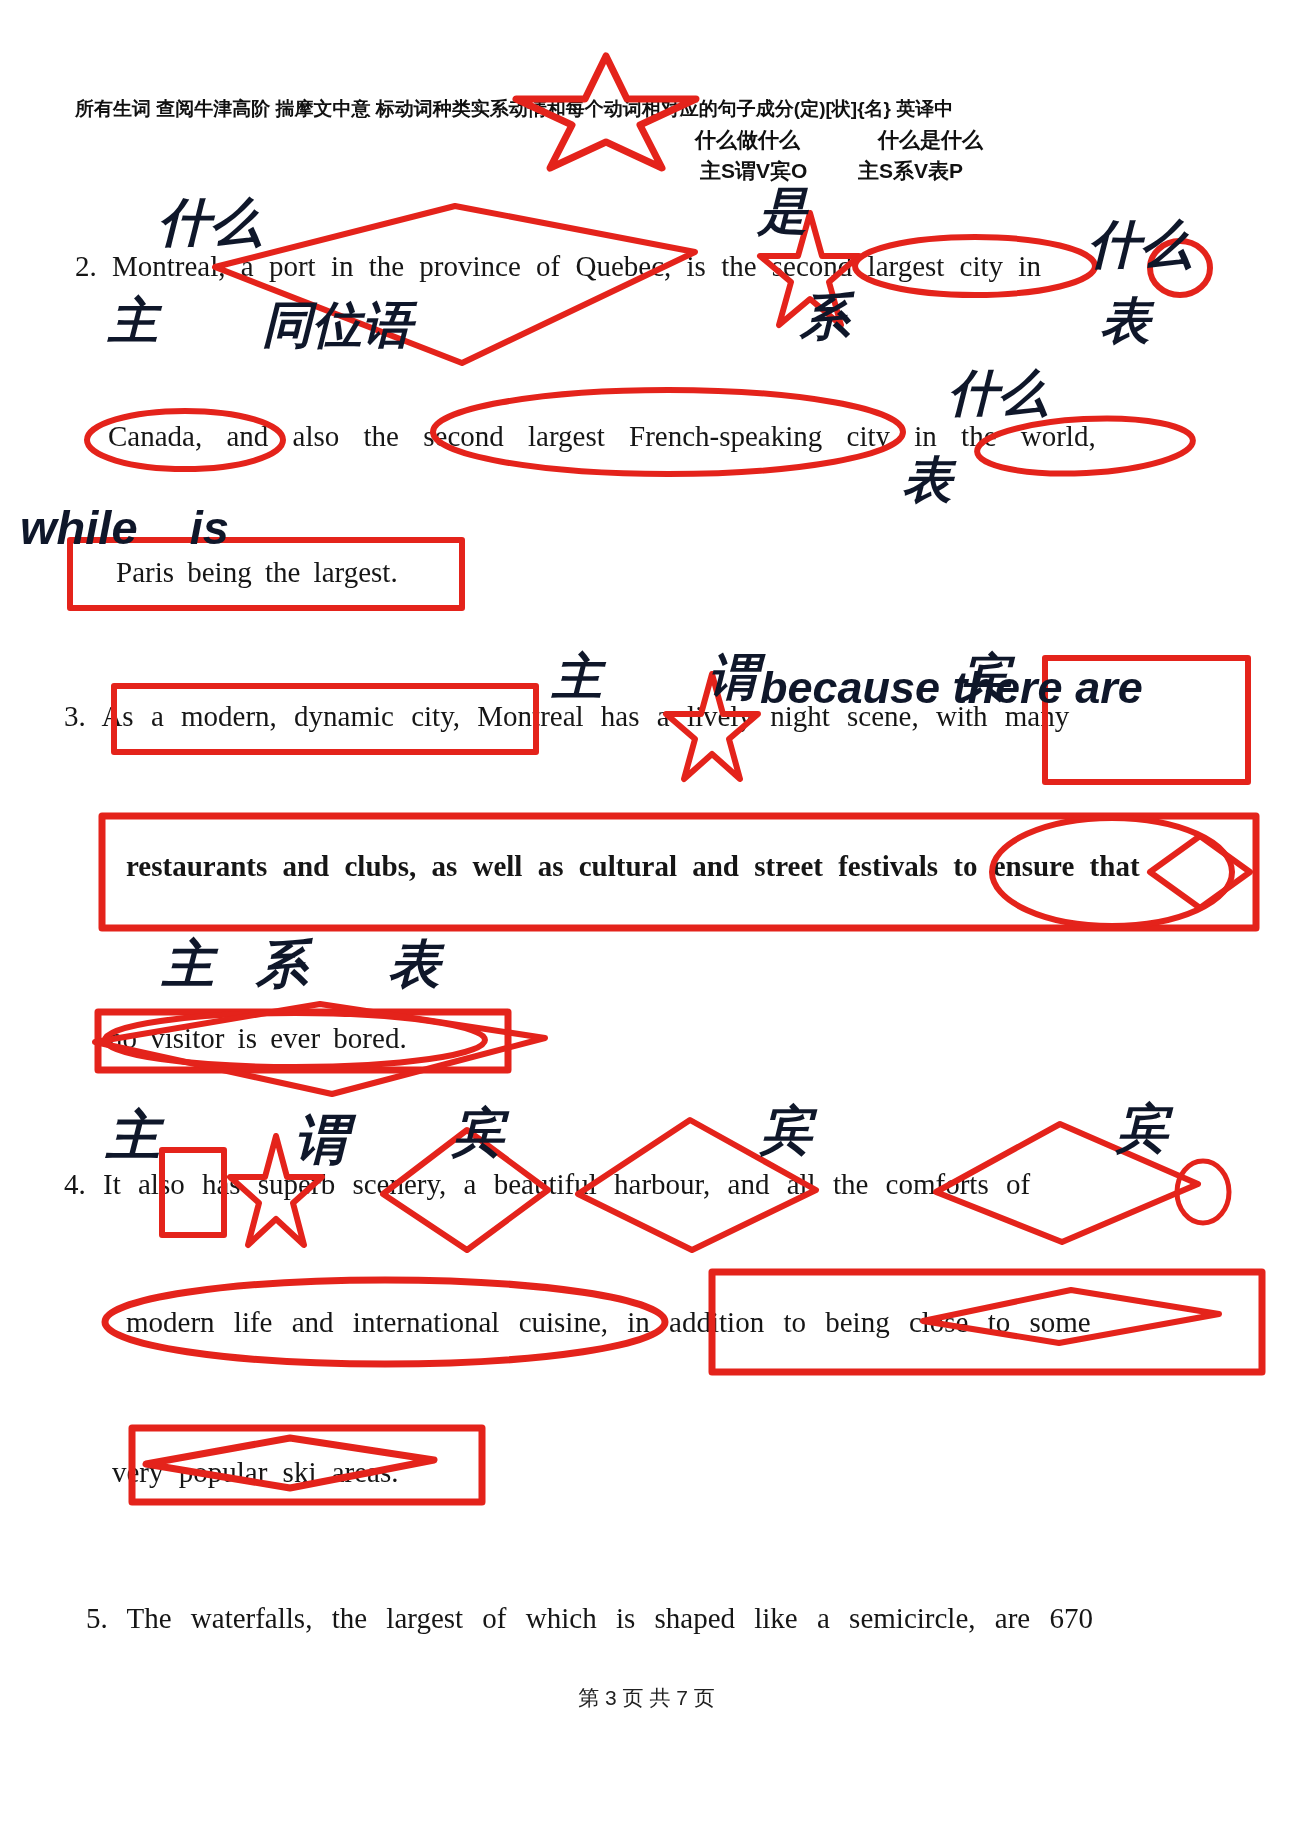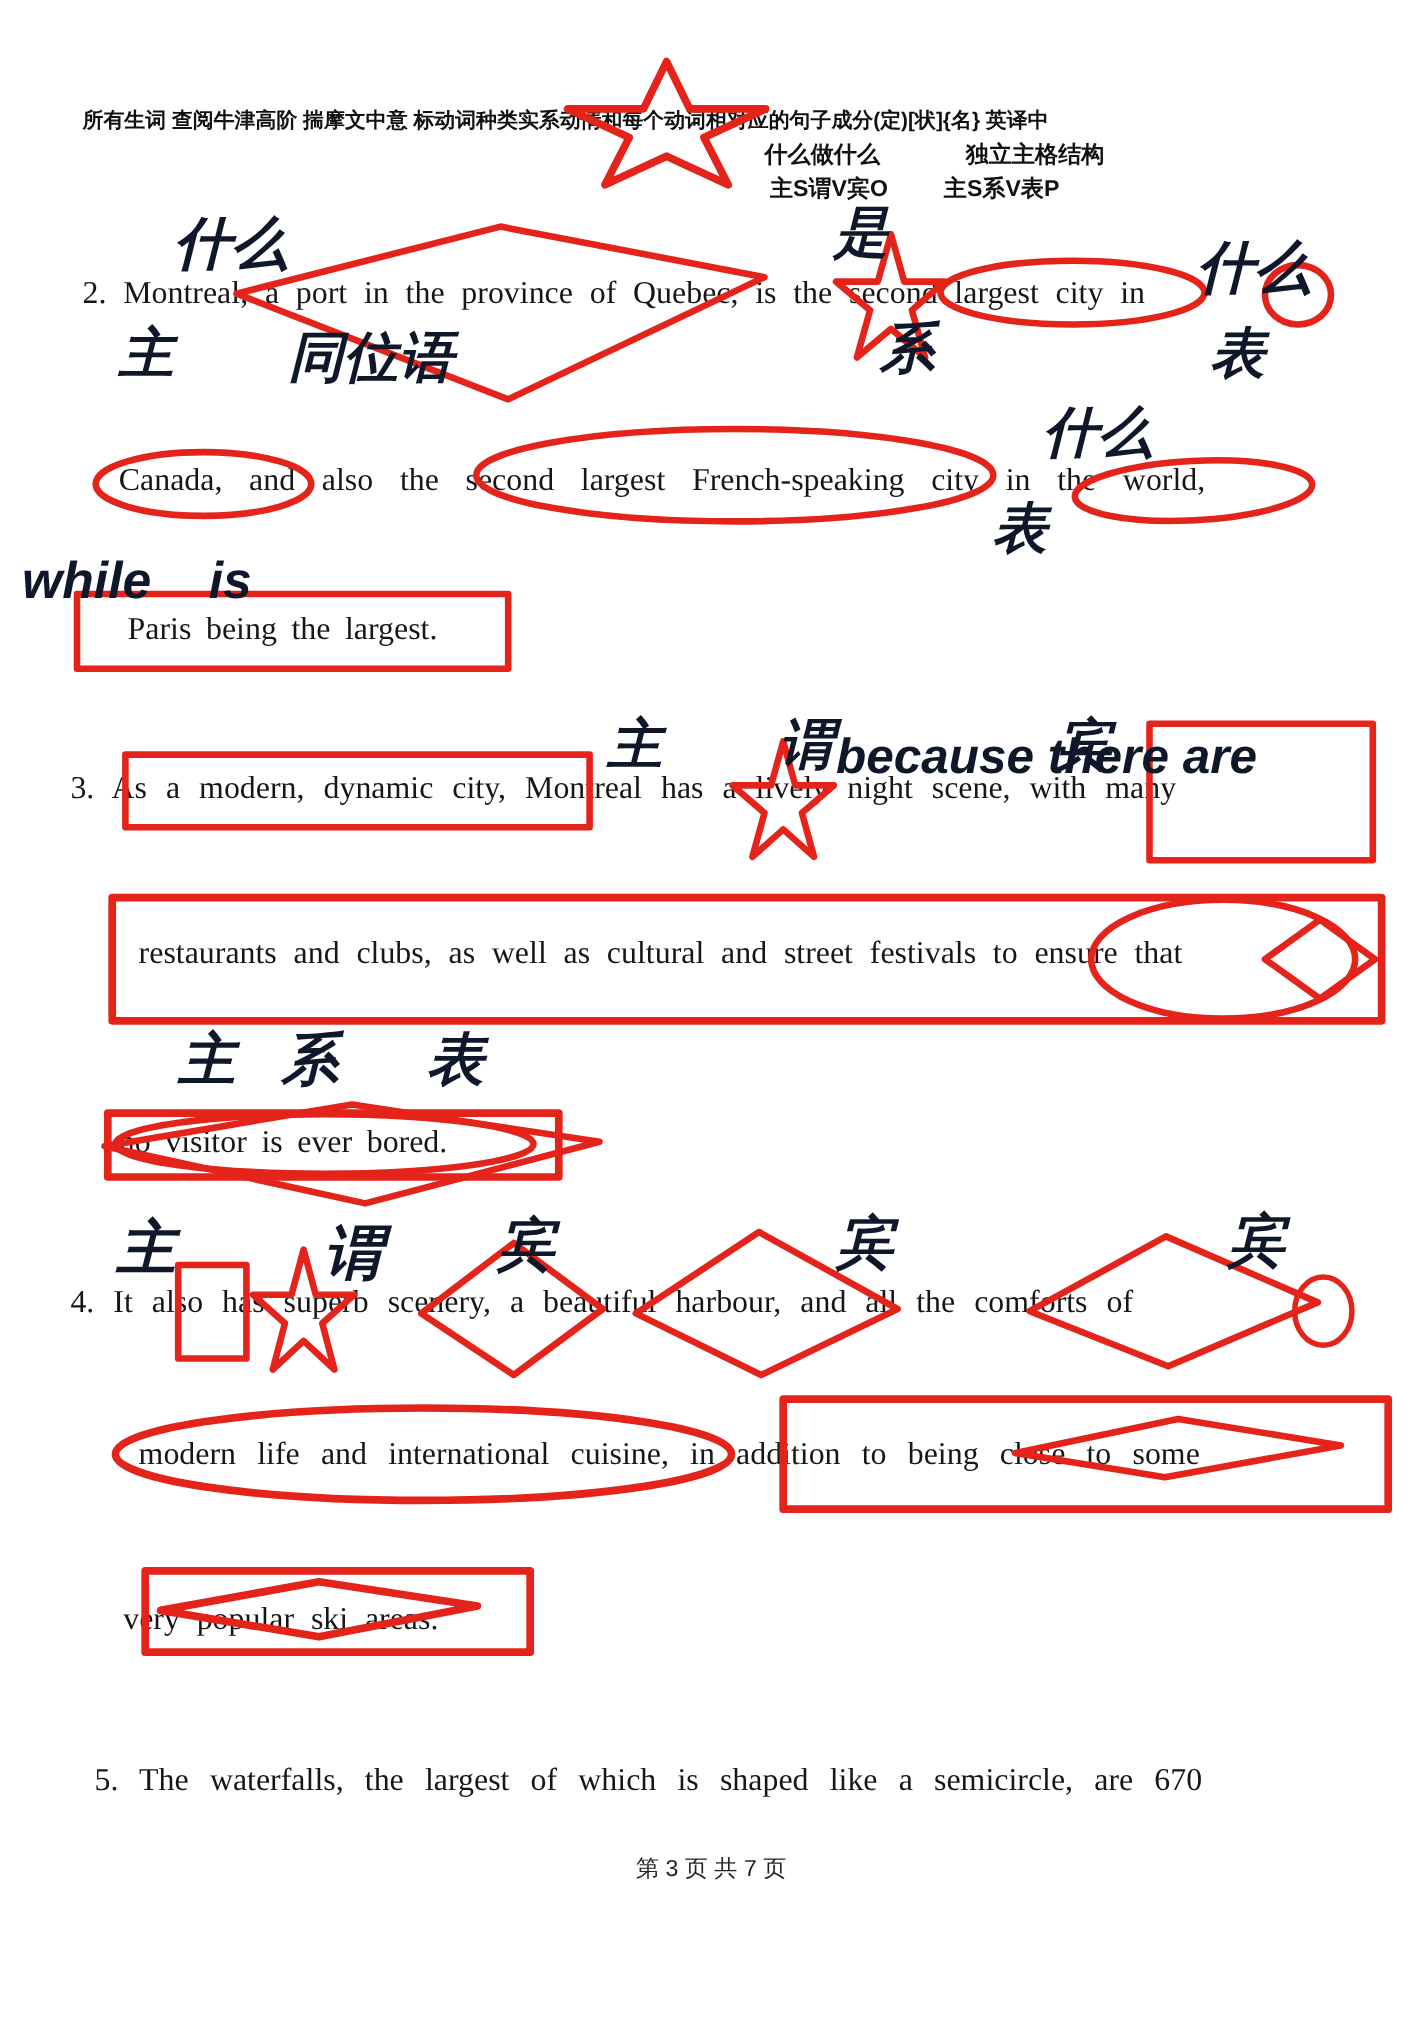--- a/index.html
+++ b/index.html
@@ -20,29 +20,29 @@
   .footer{font-family:"Liberation Sans","DejaVu Sans",sans-serif;font-size:21px;color:#222;
           left:0;right:0;text-align:center;z-index:1;}
 </style>
 </head>
 <body>
 
 <div class="page">
 
   <div class="abs hdr" style="left:75px;top:96px;font-size:19px;">所有生词 查阅牛津高阶 揣摩文中意 标动词种类实系动情和每个动词相对应的句子成分(定)[状]{名} 英译中</div>
   <div class="abs hdr" style="left:695px;top:126px;font-size:21px;">什么做什么</div>
-  <div class="abs hdr" style="left:878px;top:126px;font-size:21px;">独立主格结构</div>
+  <div class="abs hdr" style="left:878px;top:126px;font-size:21px;">什么是什么</div>
   <div class="abs hdr" style="left:700px;top:157px;font-size:21px;">主S谓V宾O</div>
   <div class="abs hdr" style="left:858px;top:157px;font-size:21px;text-align:center;">主S系V表P</div>
 
   <div class="abs body-line ws8" style="left:75px;top:250px;">2. Montreal, a port in the province of Quebec, is the second largest city in</div>
   <div class="abs body-line ws17" style="left:108px;top:420px;">Canada, and also the second largest French-speaking city in the world,</div>
   <div class="abs body-line ws6" style="left:116px;top:556px;">Paris being the largest.</div>
   <div class="abs body-line ws10" style="left:64px;top:700px;">3. As a modern, dynamic city, Montreal has a lively night scene, with many</div>
-  <div class="abs body-line ws8" style="left:126px;top:850px;">restaurants and clubs, as well as cultural and street festivals to ensure that</div>
+  <div class="abs body-line ws8" style="left:126px;top:850px;font-weight:bold;">restaurants and clubs, as well as cultural and street festivals to ensure that</div>
   <div class="abs body-line ws6" style="left:108px;top:1022px;">no visitor is ever bored.</div>
   <div class="abs body-line ws10" style="left:64px;top:1168px;">4. It also has superb scenery, a beautiful harbour, and all the comforts of</div>
   <div class="abs body-line ws12" style="left:126px;top:1306px;">modern life and international cuisine, in addition to being close to some</div>
   <div class="abs body-line ws8" style="left:112px;top:1456px;">very popular ski areas.</div>
   <div class="abs body-line ws12" style="left:86px;top:1602px;">5. The waterfalls, the largest of which is shaped like a semicircle, are 670</div>
 
   <svg class="overlay" width="1293" height="1837" viewBox="0 0 1293 1837">
 
     <polygon class="mk" stroke-width="7" points="606,56 627,99 696,99 640,125 662,168 606,142 550,168 572,125 516,99 585,99"></polygon>
 

